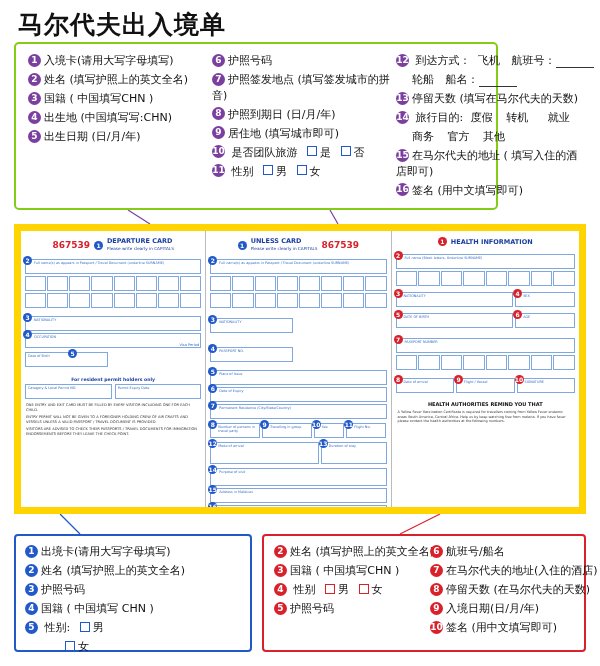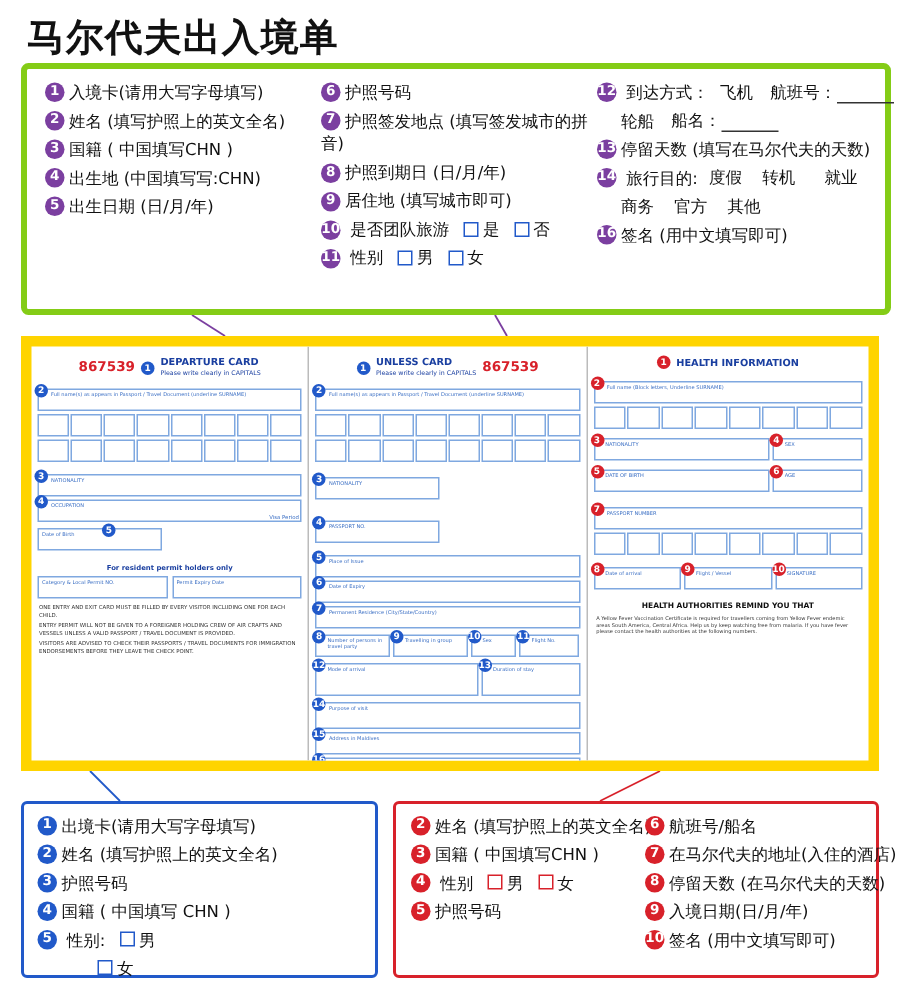--- a/index.html
+++ b/index.html
@@ -27,22 +27,22 @@
   .num.blue{background:#2159c9;}
   .num.red{background:#d8212a;}
   .li{font-size:11px;line-height:15px;margin-bottom:3.5px;white-space:nowrap;}
   .li .txt{vertical-align:middle;}
   .cbx{display:inline-block;width:8px;height:8px;border:1px solid #2159c9;vertical-align:middle;margin:0 3px 1px 6px;}
   .cbx.rd{border-color:#d8212a;}
   .uline{display:inline-block;border-bottom:1px solid #333;width:38px;height:9px;vertical-align:bottom;}
 
   
   .panel-purple{
-    position:absolute;left:14px;top:42px;width:580px;height:168px;
-    border:4px solid #84cc16;border-radius:5px;box-sizing:border-box;
+    position:absolute;left:14px;top:42px;width:484px;height:168px;
+    border:2px solid #84cc16;border-radius:5px;box-sizing:border-box;
     padding:8px 10px;
   }
   .col{position:absolute;top:8px;}
   .c1{left:12px;width:180px;}
   .c2{left:196px;width:180px;}
   .c3{left:380px;width:190px;}
 
   
   .form-wrap{
     position:absolute;left:14px;top:224px;width:572px;height:290px;
@@ -151,20 +151,21 @@
       <span class="txt">旅行目的:</span>
       <span class="txt" style="margin-left:4px;">度假</span>
       <span class="txt" style="margin-left:10px;">转机</span>
       <span class="txt" style="margin-left:16px;">就业</span>
     </div>
     <div class="li" style="padding-left:16px;">
       <span class="txt">商务</span>
       <span class="txt" style="margin-left:10px;">官方</span>
       <span class="txt" style="margin-left:10px;">其他</span>
     </div>
+    <div class="li" style="white-space:normal;"><span class="num purple">15</span><span class="txt">在马尔代夫的地址 ( 填写入住的酒店即可)</span></div>
     <div class="li"><span class="num purple">16</span><span class="txt">签名 (用中文填写即可)</span></div>
   </div>
 </div>
 
 <div class="form-wrap">
  <div class="form-inner">
 
   <div class="card card-dep">
     <div class="hd-row">
       <span class="serial">867539</span>

